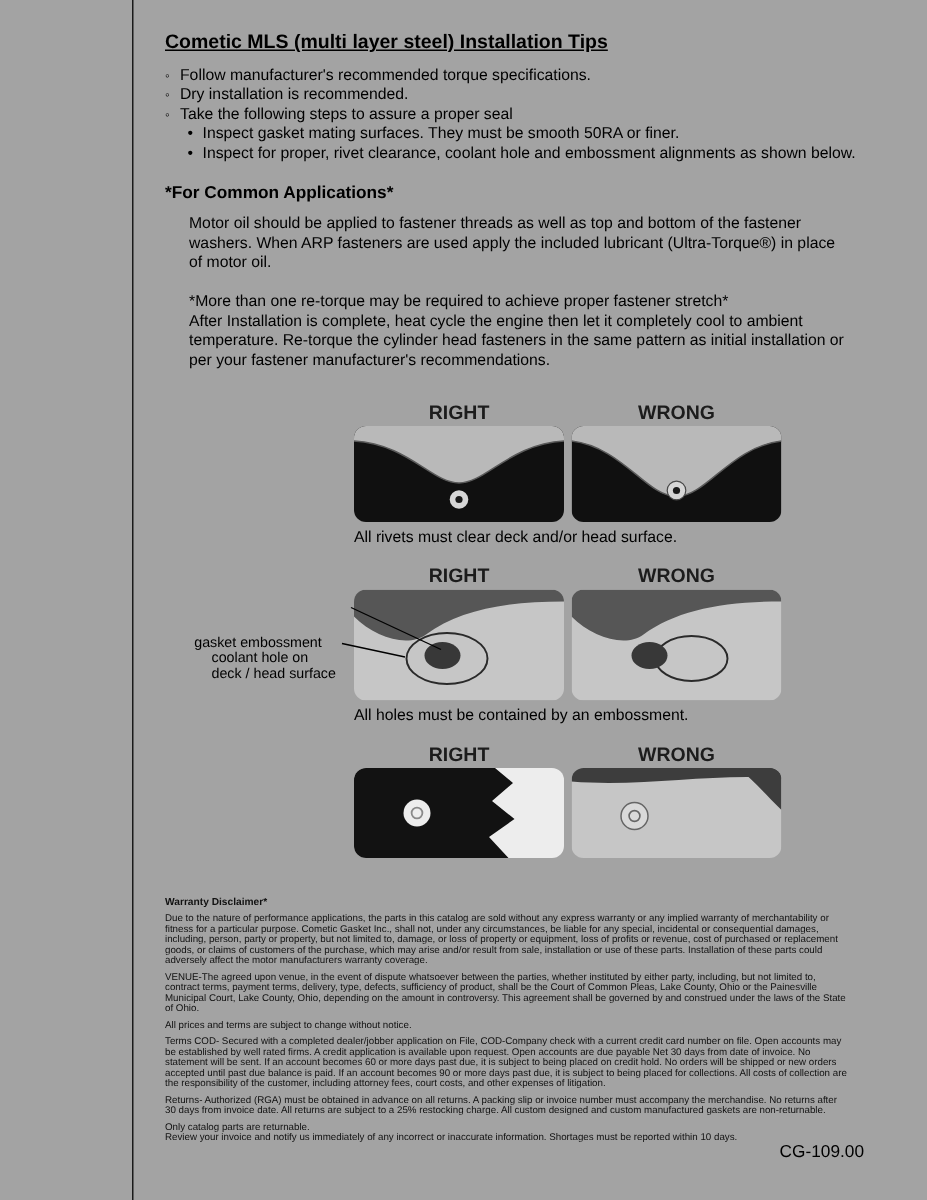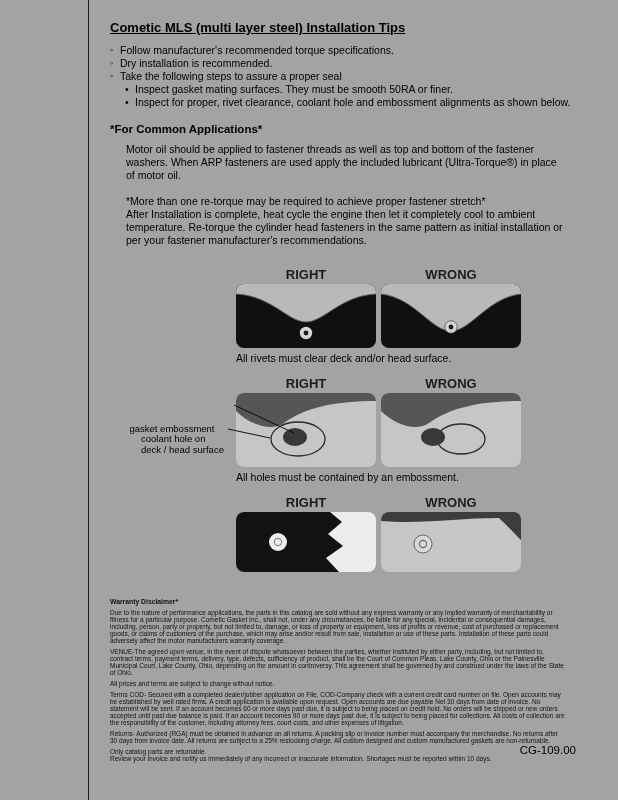--- a/index.html
+++ b/index.html
@@ -36,21 +36,21 @@
   .ann { position:absolute; font-size:9.5px; line-height:11px; color:#000; }
   .ann-coolant { left:-95px; top:-4px; width:94px; white-space:pre-line;margin-top:44px; }
   .ann-emboss  { left:-120px; top:30px; width:112px;text-align:center; }
   .ann-lines { position:absolute; left:-125px; top:-10px; width:300px; height:100px; pointer-events:none; }
 
   .legal { margin-top:26px; width:456px; font-size:6.5px; line-height:7px; color:#111; }
   .legal-heading { font-weight:bold; font-size:6.8px; margin:0 0 6px 0; }
   .legal p { margin:0 0 4px 0; }
   .legal p.tight { margin:0; }
 
-  .footer-code { position:absolute; right:42px; bottom:44px; font-size:11.5px; color:#000;margin-left:37px; }
+  .footer-code { position:absolute; right:42px; bottom:26px; font-size:11.5px; color:#000;margin-left:37px; }
 </style>
 </head>
 <body>
 
 <div class="page">
   <div class="left-rule"></div>
 
   <div class="content">
     <h1 class="title">Cometic MLS (multi layer steel) Installation Tips</h1>
 

